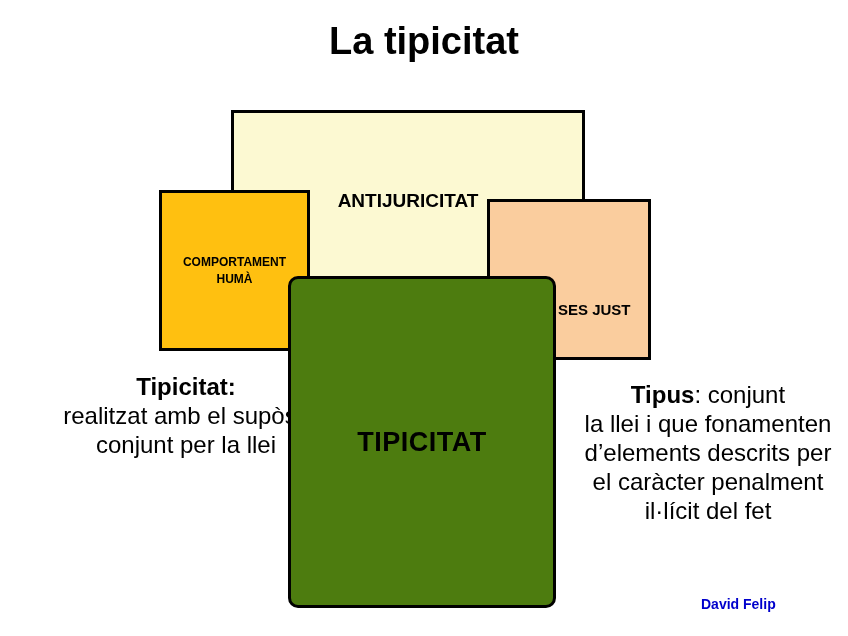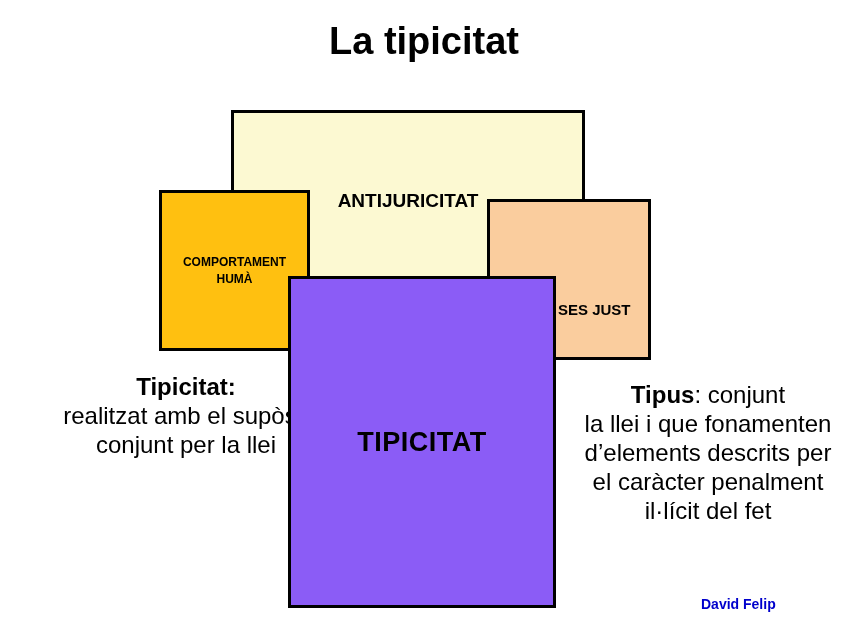--- a/index.html
+++ b/index.html
@@ -72,21 +72,21 @@
 
   <div class="box box-comportament" style="background-color: rgb(255, 192, 16);">
     <span>COMPORTAMENT</span>
     <span>HUMÀ</span>
   </div>
 
   <div class="box box-causes" style="background-color: rgb(250, 205, 158);">
     <span class="clipped-label">SES JUST</span>
   </div>
 
-  <div class="box box-tipicitat" style="background-color: #8b5cf6;">
+  <div class="box box-tipicitat" style="background-color: #4d7c0f; border-radius: 10px;">
     <span>TIPICITAT</span>
   </div>
 
   <div class="text-block left-text">
     <div class="bold">Tipicitat:</div>
     <div>realitzat amb el supòsit</div>
     <div>conjunt per la llei</div>
   </div>
 
   <div class="text-block right-text">

